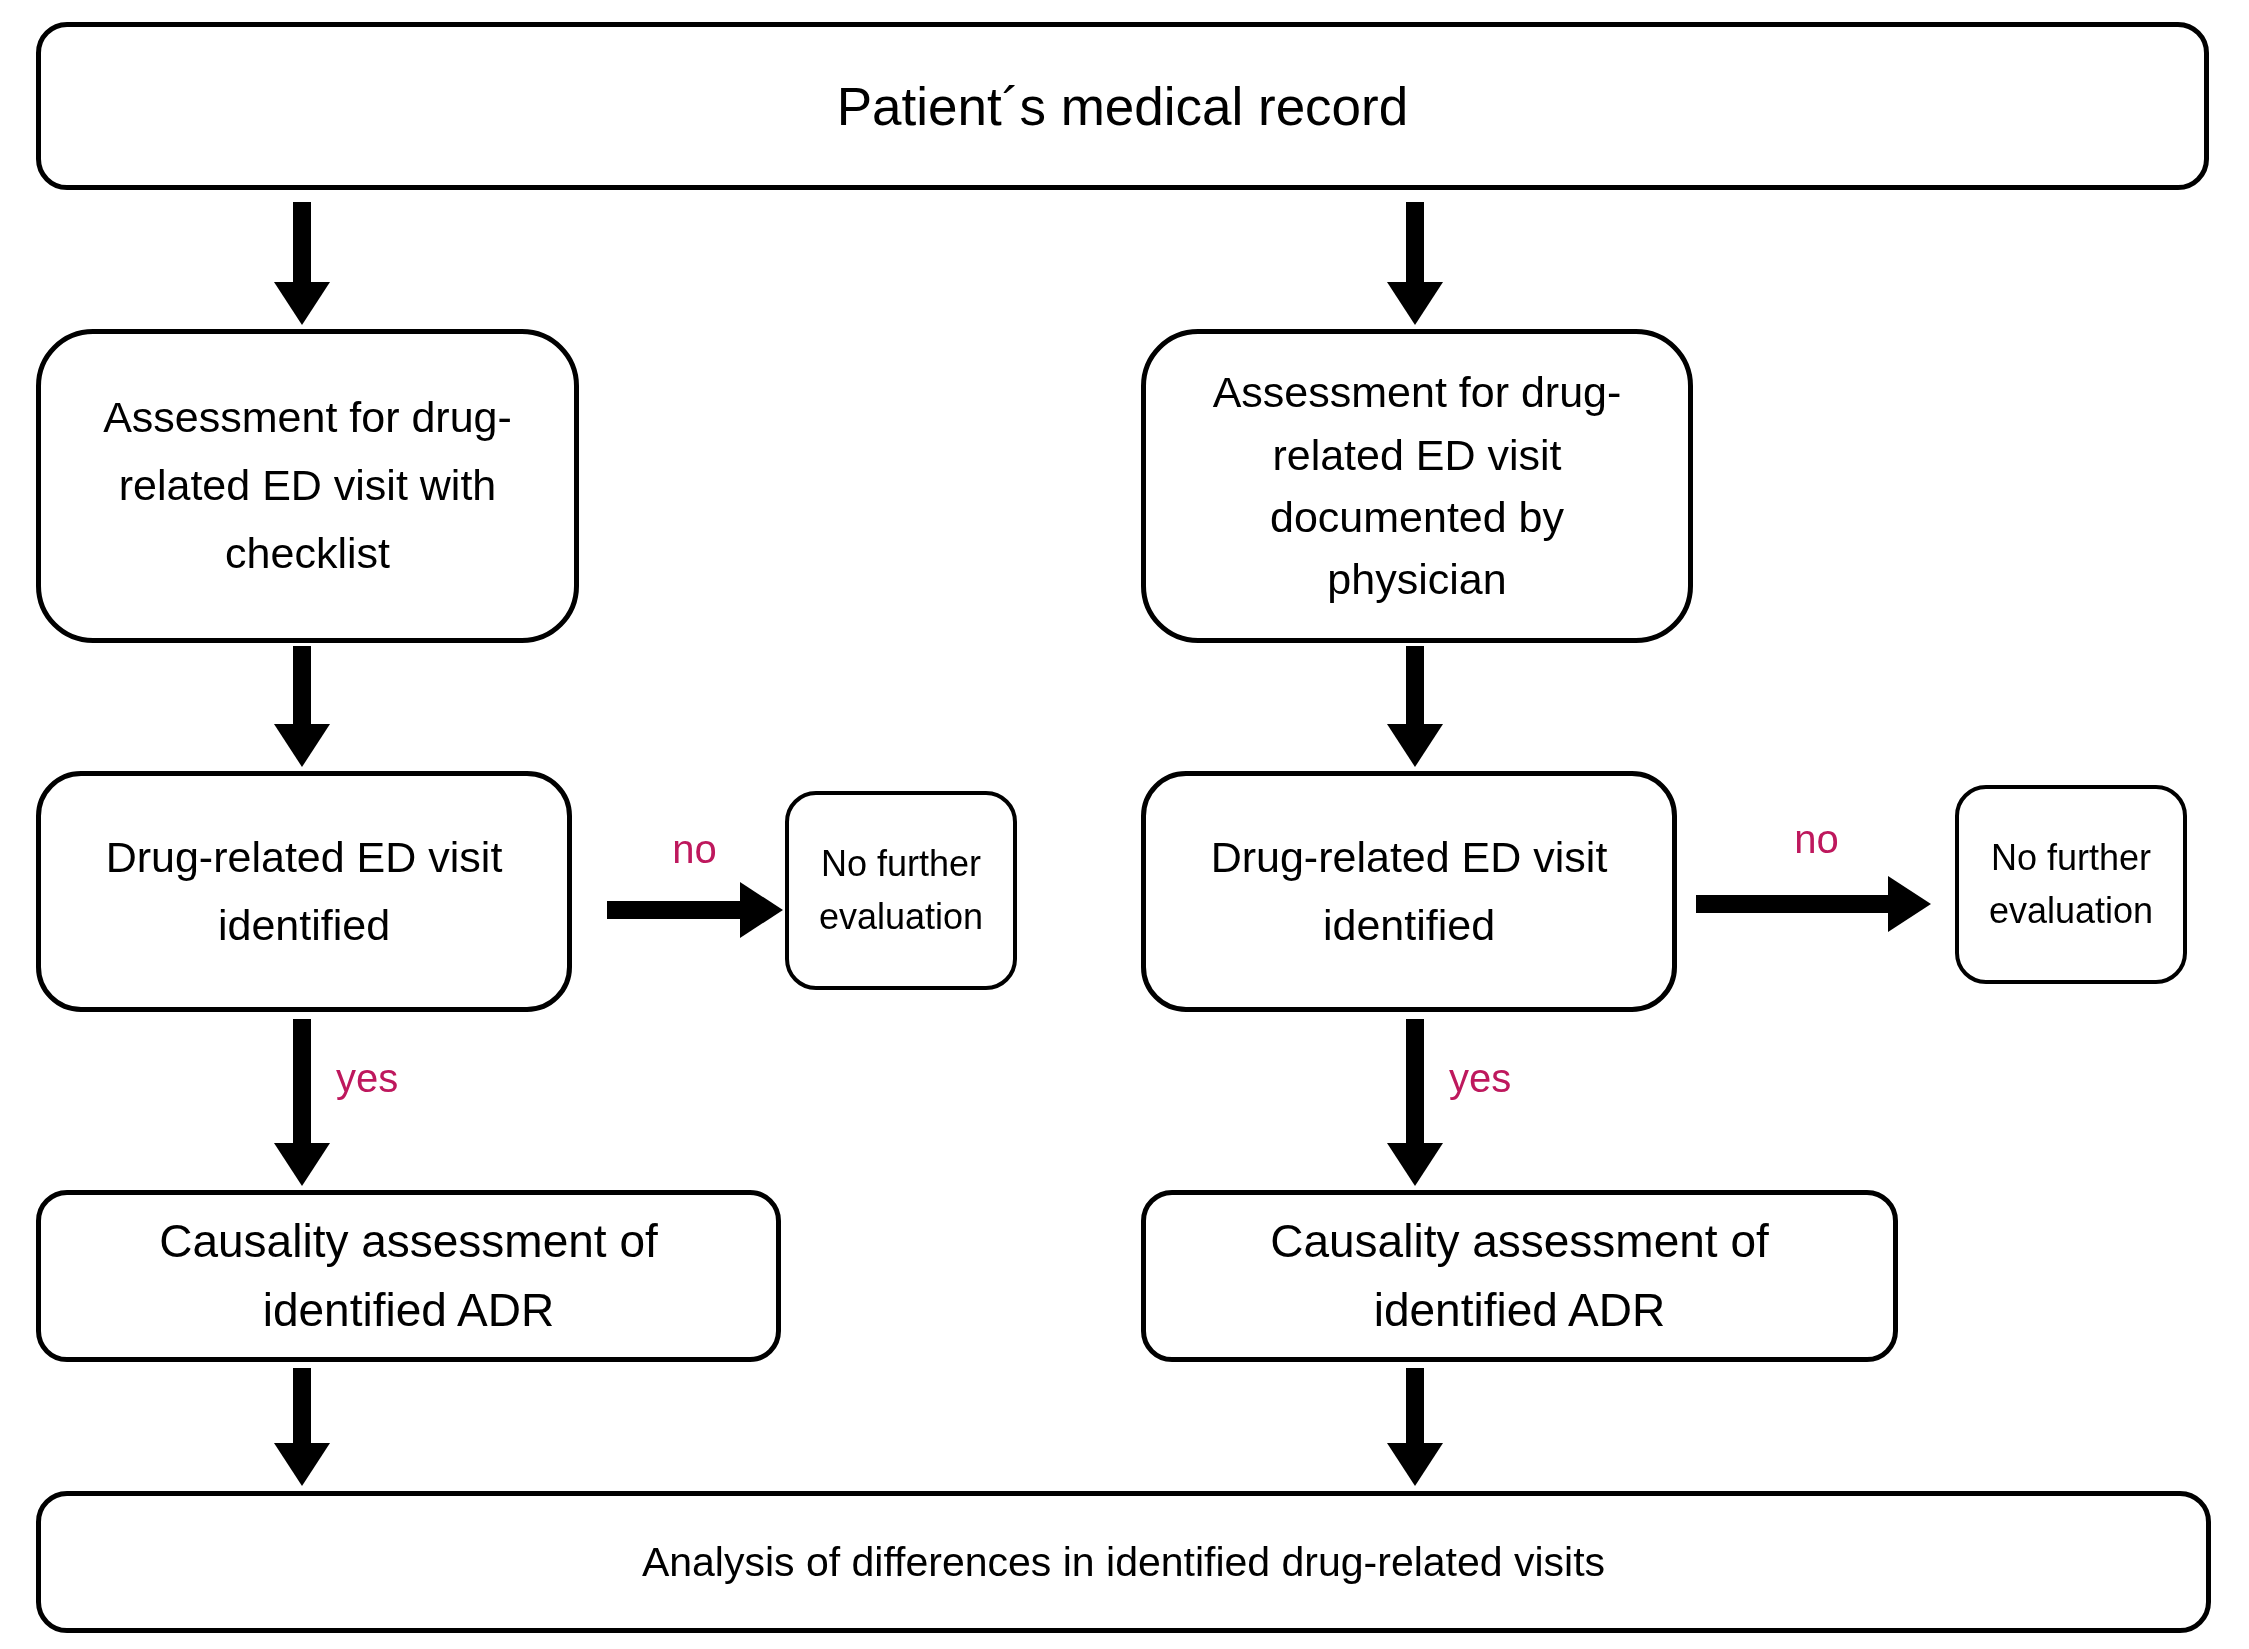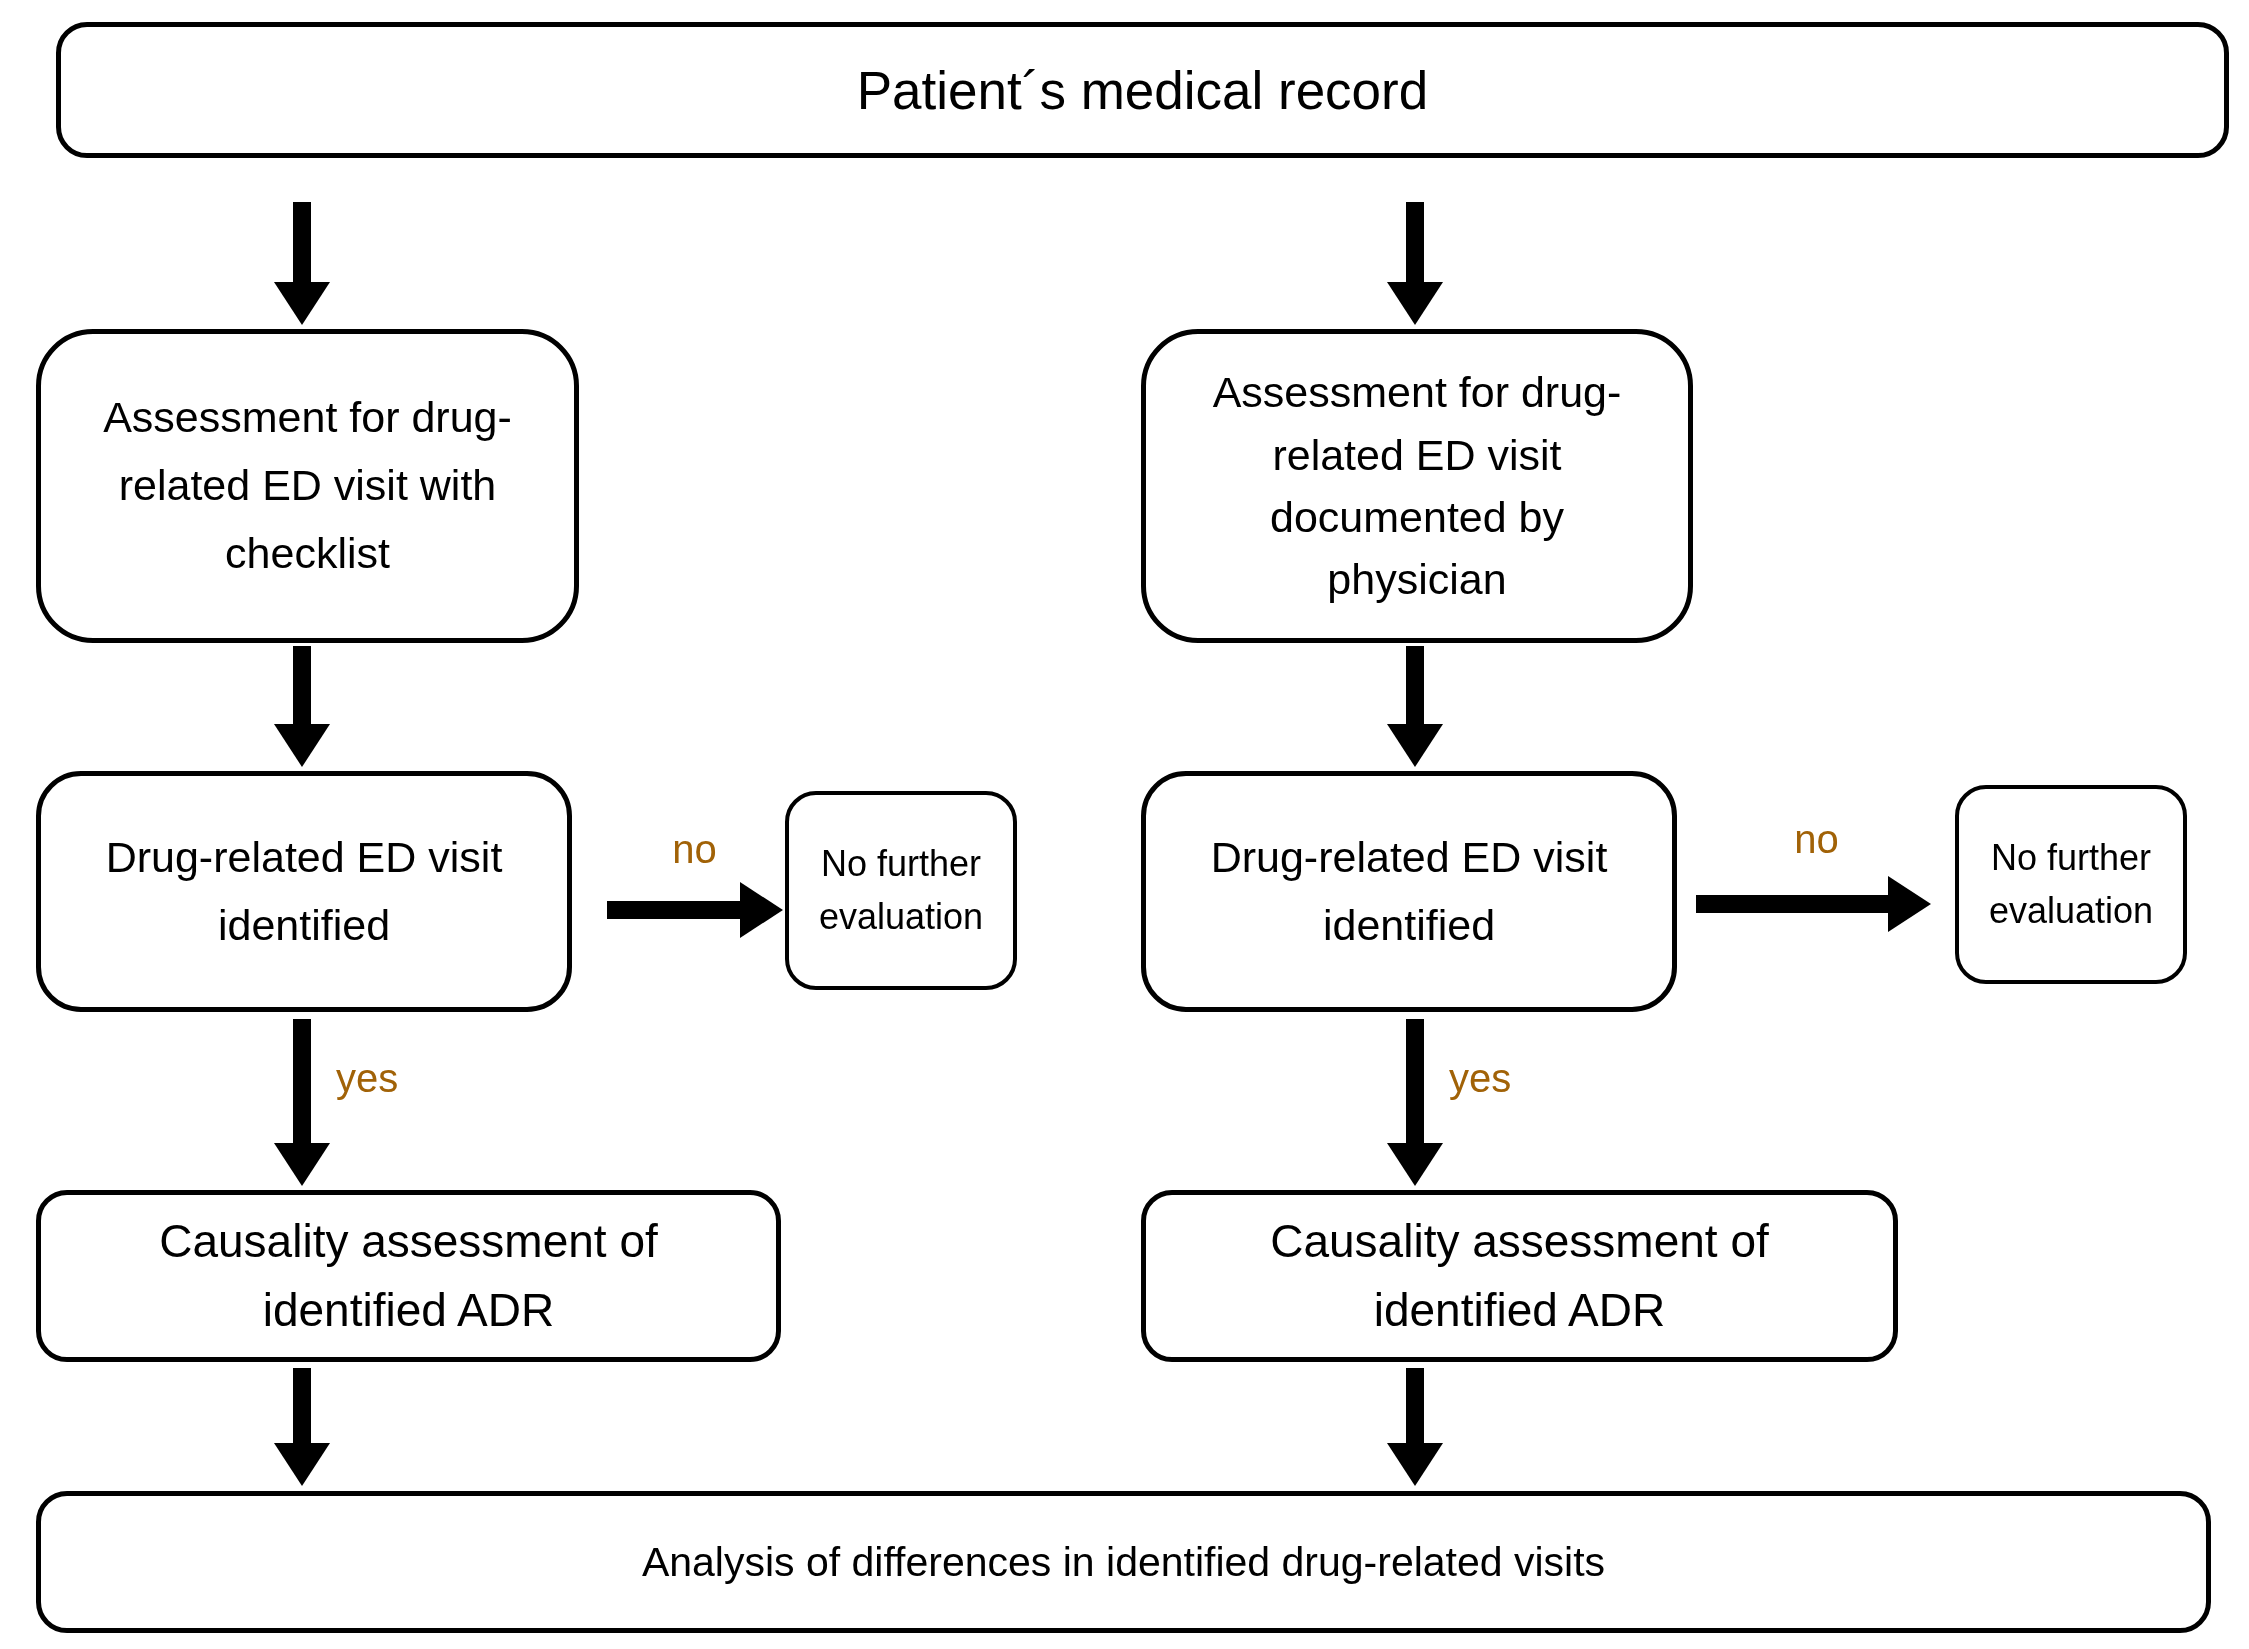--- a/index.html
+++ b/index.html
@@ -16,35 +16,35 @@
     position: absolute;
     background: #ffffff;
     border: 5.4px solid #000000;
     display: flex;
     align-items: center;
     justify-content: center;
     text-align: center;
     white-space: pre-line;
     box-sizing: border-box;
   }
-  .title-box   { left: 36px;   top: 22px;   width: 2173px; height: 136px; border-radius: 31px; font-size: 53px; margin-left: 20px; }
+  .title-box   { left: 36px;   top: 22px;   width: 2173px; height: 168px; border-radius: 31px; font-size: 53px; }
   .assess-l    { left: 36px;   top: 329px;  width: 543px;  height: 314px; border-radius: 57px; font-size: 43px; line-height: 1.58; }
   .assess-r    { left: 1141px; top: 329px;  width: 552px;  height: 314px; border-radius: 57px; font-size: 43px; line-height: 1.45; }
   .ident-l     { left: 36px;   top: 771px; width: 536px;  height: 241px; border-radius: 45px; font-size: 43px; line-height: 1.58; }
   .ident-r     { left: 1141px; top: 771px; width: 536px;  height: 241px; border-radius: 45px; font-size: 43px; line-height: 1.58; }
   .nofurther-l { left: 785px; top: 791px; width: 232px;  height: 199px; border-radius: 31px; font-size: 36px; line-height: 1.45; border-width: 4.8px; }
   .nofurther-r { left: 1955px; top: 785px; width: 232px;  height: 199px; border-radius: 31px; font-size: 36px; line-height: 1.45; border-width: 4.8px; }
   .causal-l    { left: 36px;   top: 1190px; width: 745px; height: 172px; border-radius: 31px; font-size: 46px; line-height: 1.5; }
   .causal-r    { left: 1141px; top: 1190px; width: 757px; height: 172px; border-radius: 31px; font-size: 46px; line-height: 1.5; }
   .bottom-box  { left: 36px;   top: 1491px; width: 2175px; height: 142px; border-radius: 31px; font-size: 41px; }
 
   .edge-label {
     position: absolute;
     font-size: 40px;
-    color: #a16207;
+    color: #be185d;
     display: flex;
     align-items: center;
     justify-content: center;
   }
   .lbl-no-l  { left: 622px; top: 822px; width: 145px; height: 54px; }
   .lbl-no-r  { left: 1744px; top: 812px; width: 145px; height: 54px; }
   .lbl-yes-l { left: 336px;  top: 1051px; width: 145px; height: 54px; justify-content: flex-start; }
   .lbl-yes-r { left: 1449px; top: 1051px; width: 145px; height: 54px; justify-content: flex-start; }
 
   .arrow-v {

